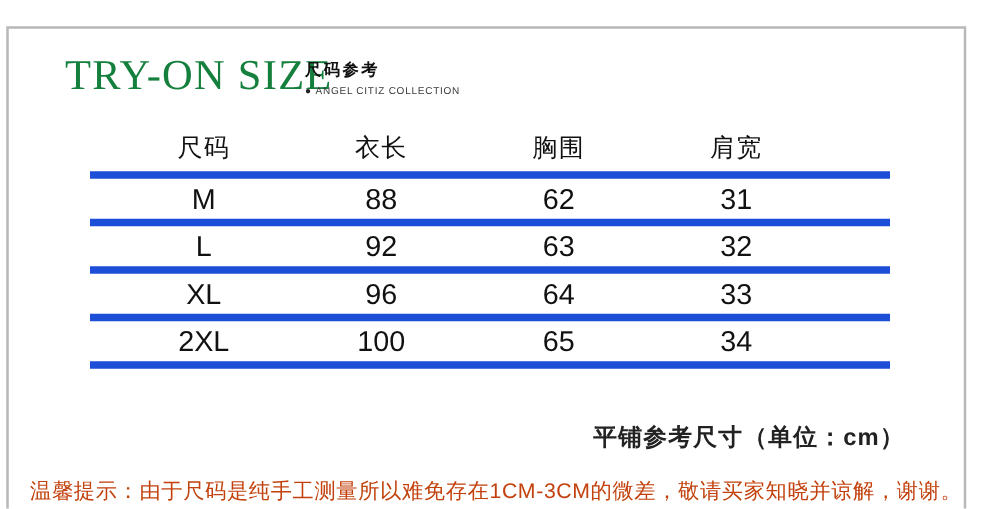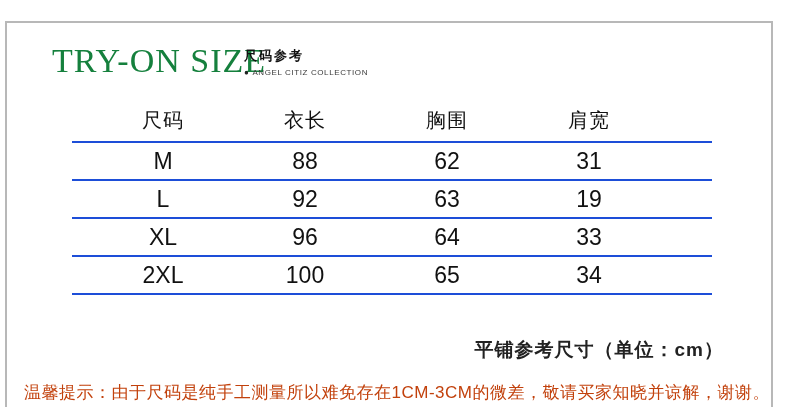--- a/index.html
+++ b/index.html
@@ -63,21 +63,21 @@
   
   .size-table {
     position: absolute;
     left: 72px;
     top: 100px;
     width: 640px;
   }
   .t-row {
     box-sizing: border-box;
     height: 38px;
-    border-bottom: 2px solid #1d4ed8;
+    border-bottom: 6px solid #1d4ed8;
     padding-left: 20px;
   }
   .t-row.header { height: 43px; }
   .t-cells {
     display: grid;
     grid-template-columns: repeat(4, 142px);
     height: 100%;
   }
   .t-cell {
     display: flex;
@@ -144,21 +144,21 @@
         <div class="t-cell">62</div>
         <div class="t-cell">31</div>
       </div>
     </div>
 
     <div class="t-row">
       <div class="t-cells">
         <div class="t-cell">L</div>
         <div class="t-cell">92</div>
         <div class="t-cell">63</div>
-        <div class="t-cell">19</div>
+        <div class="t-cell">32</div>
       </div>
     </div>
 
     <div class="t-row">
       <div class="t-cells">
         <div class="t-cell">XL</div>
         <div class="t-cell">96</div>
         <div class="t-cell">64</div>
         <div class="t-cell">33</div>
       </div>

